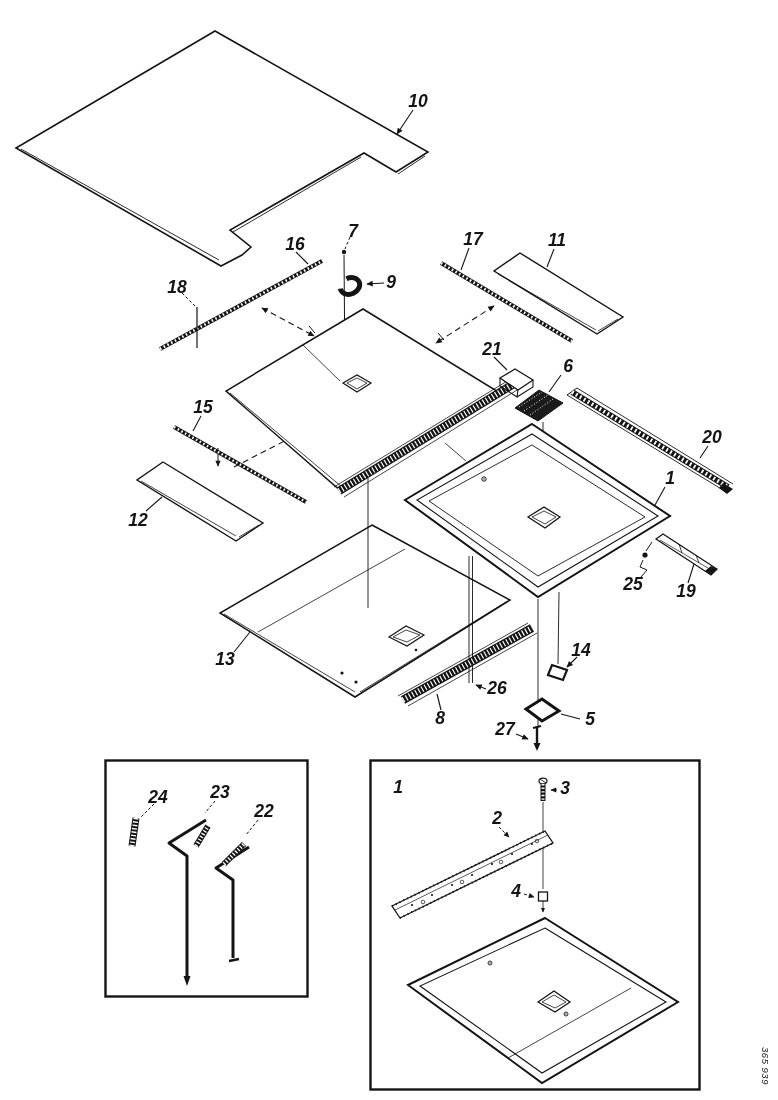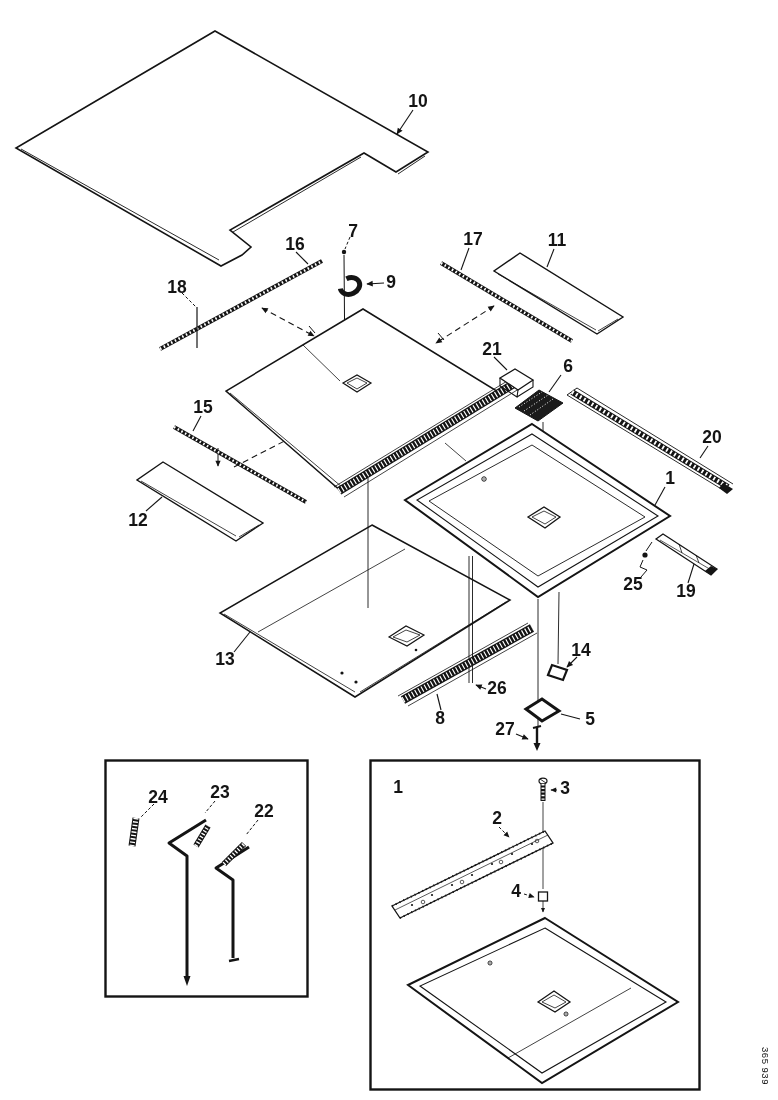--- a/index.html
+++ b/index.html
@@ -2,20 +2,21 @@
 <html><head>
 <meta charset="utf-8">
 <style>
   html,body{margin:0;padding:0;background:#ffffff;}
   .page{
     position:relative;
     width:778px;height:1100px;
     background:#ffffff;
     font-family:"Liberation Sans", sans-serif;
     overflow:hidden;
+    font-style:italic;
   }
   svg{display:block;}
   text.part-label{
     font-family:"Liberation Sans", sans-serif;
     font-size:17.5px;
     font-weight:700;
     fill:#141414;
   }
   text.footer-code{
     font-family:"Liberation Sans", sans-serif;

